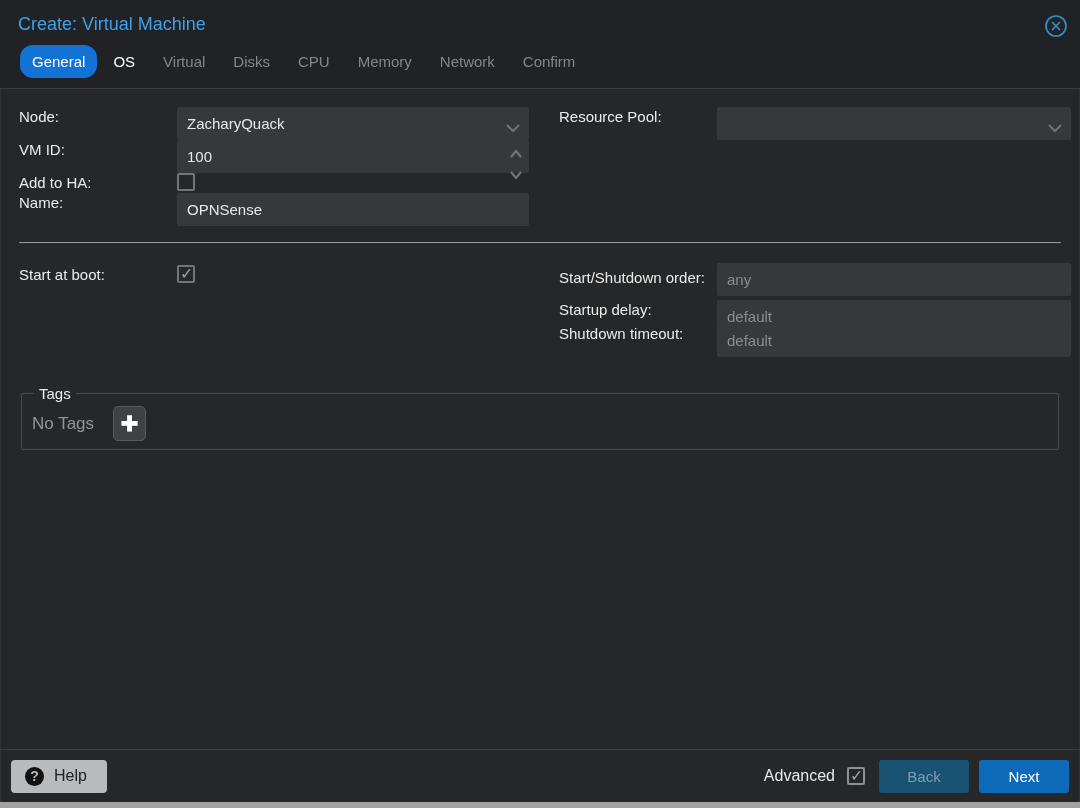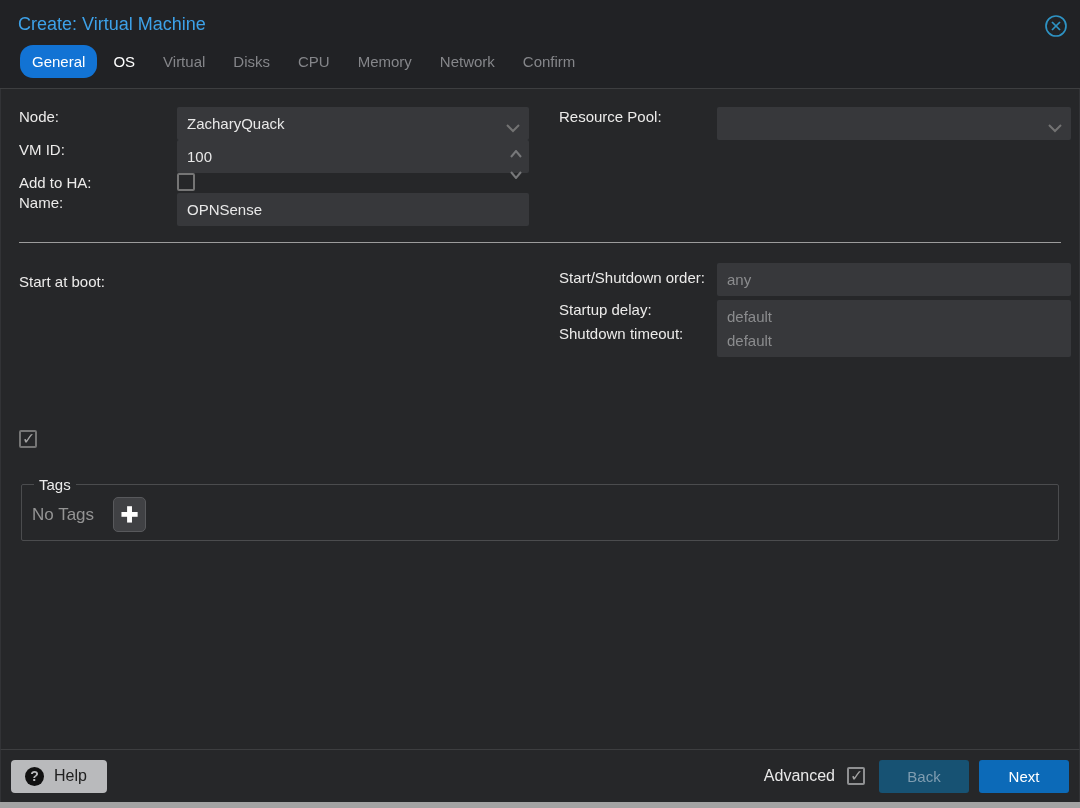--- a/index.html
+++ b/index.html
@@ -138,21 +138,21 @@
               </span>
             </div>
           </div>
         </div>
       </div>
 
       <hr class="divider">
 
       <div class="cols">
         <div class="col-l">
-          <div class="frow cbrow" style="margin-top:9px;flex-direction:column;">
+          <div class="frow cbrow" style="margin-top:2px;">
             <div class="flabel">Start at boot:</div>
             <span class="cb checked"></span>
           </div>
         </div>
         <div class="col-gap"></div>
         <div class="col-r">
           <div class="frow top" style="margin-bottom:12px;">
             <div class="flabel">Start/Shutdown order:</div>
             <div class="ffield">
               <input class="tinput" placeholder="any" style="">

